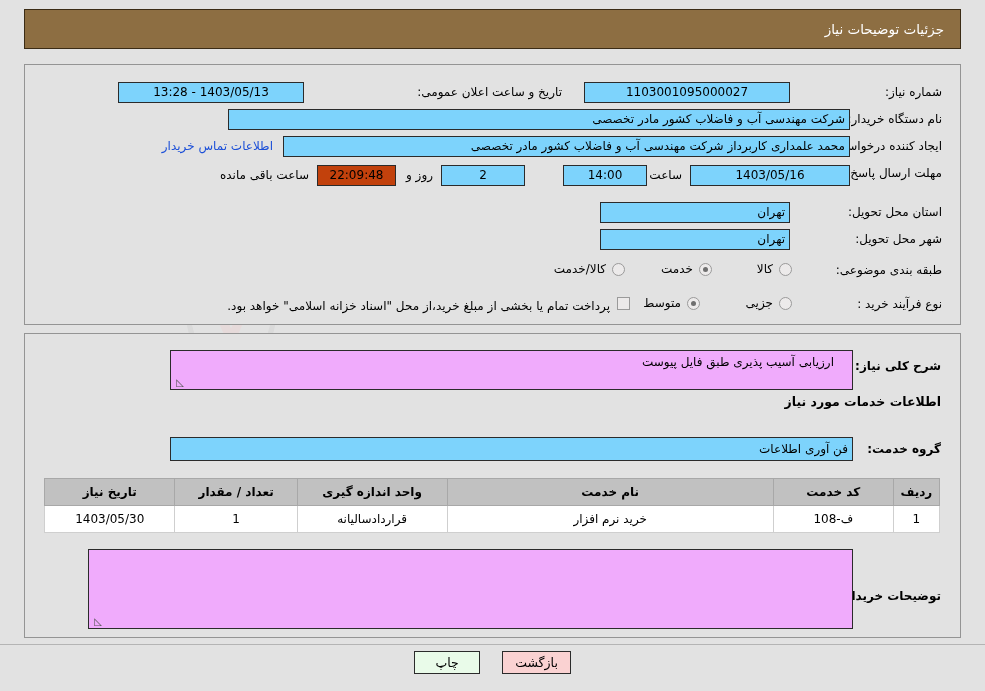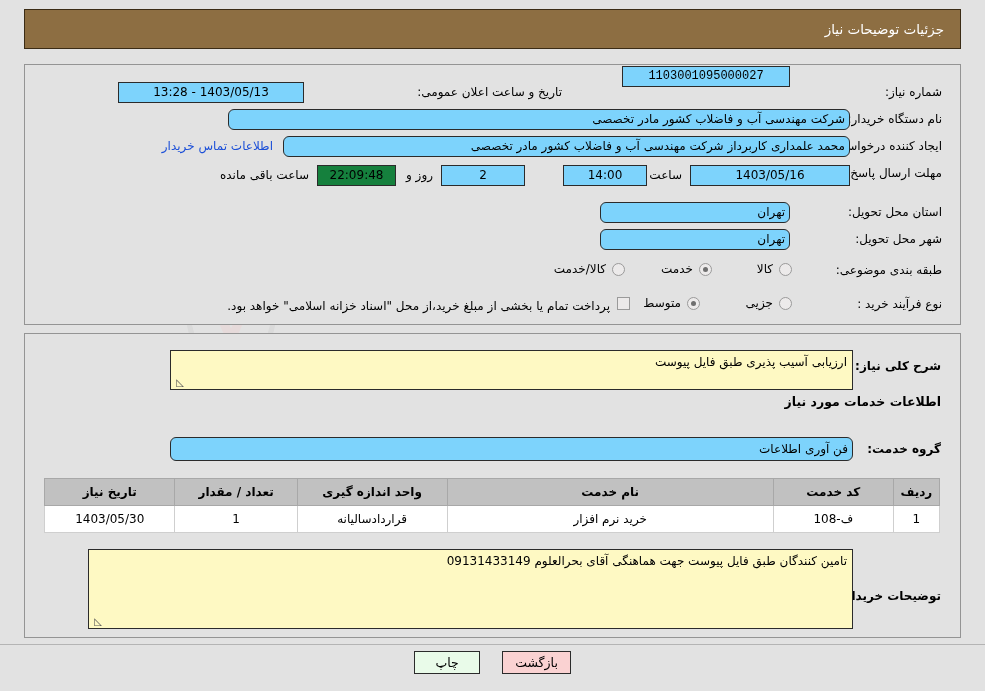--- a/index.html
+++ b/index.html
@@ -100,22 +100,22 @@
     height: 21px;
     line-height: 19px;
     font-size: 12px;
     padding: 0 4px;
     color: #000;
     text-align: center;
     white-space: nowrap;
     overflow: hidden;
     z-index: 2;
   }
-  .fld.right { text-align: right; border-radius: 6px; }
-  .fld.cream { background: #15803d; }
+  .fld.right { text-align: right; }
+  .fld.cream { background: #c2410c; }
 
   .link {
     position: absolute;
     color: #1b4fd8;
     font-size: 12px;
     text-decoration: none;
     cursor: pointer;
     white-space: nowrap;
     z-index: 2;
   }
@@ -160,25 +160,25 @@
     box-sizing: border-box;
     border: 1px solid #9a9a9a;
     background: #eceaea;
     z-index: 2;
   }
 
   
   .ta {
     position: absolute;
     box-sizing: border-box;
-    background: #fef9c3;
+    background: #f0abfc;
     border: 1px solid #2b2b2b;
     font-size: 12px;
     color: #000;
-    padding: 3px 5px 0 5px;
+    padding: 3px 18px 0 5px;
     text-align: right;
     overflow: hidden;
     z-index: 2;
     line-height: 16px;
   }
   .ta .grip {
     position: absolute;
     left: 3px;
     bottom: 1px;
     width: 10px;
@@ -271,21 +271,21 @@
   <svg class="wm-shield" viewBox="0 0 92 108">
     <path d="M46 3 L88 18 L88 56 C88 82 68 98 46 105 C24 98 4 82 4 56 L4 18 Z" fill="none" stroke="#c8c8c8" stroke-width="5"></path>
     <path d="M30 40 L46 78 L62 40" fill="none" stroke="#f0c9c9" stroke-width="9"></path>
   </svg>
   <div class="wm-text">AriaTender.net</div>
 </div>
 
 <div class="panel panel-top"></div>
 
 <div class="lbl" style="right:43px; top:85px;">شماره نیاز:</div>
-<div class="fld" style="right:195px; top:66px; width:168px;font-family:Liberation Mono, monospace;">1103001095000027</div>
+<div class="fld" style="right:195px; top:82px; width:206px;">1103001095000027</div>
 
 <div class="lbl" style="right:423px; top:85px;">تاریخ و ساعت اعلان عمومی:</div>
 <div class="fld" style="right:681px; top:82px; width:186px;">1403/05/13 - 13:28</div>
 
 <div class="lbl" style="right:43px; top:112px;">نام دستگاه خریدار:</div>
 <div class="fld right" style="right:135px; top:109px; width:622px;">شرکت مهندسی  آب و فاضلاب کشور  مادر تخصصی</div>
 
 <div class="lbl" style="right:43px; top:139px;">ایجاد کننده درخواست:</div>
 <div class="fld right" style="right:135px; top:136px; width:567px;">محمد علمداری کاربرداز شرکت مهندسی  آب و فاضلاب کشور  مادر تخصصی</div>
 <a class="link" style="right:712px; top:139px;">اطلاعات تماس خریدار</a>
@@ -362,21 +362,20 @@
       <td>خرید نرم افزار</td>
       <td>قراردادسالیانه</td>
       <td>1</td>
       <td>1403/05/30</td>
     </tr>
   </tbody>
 </table>
 
 <div class="lbl lbl-b" style="right:44px; top:589px;">توضیحات خریدار:</div>
 <div class="ta" style="right:132px; top:549px; width:765px; height:80px;">
-  <span>تامین کنندگان طبق فایل پیوست جهت هماهنگی آقای بحرالعلوم 09131433149</span>
   <span class="grip">◺</span>
 </div>
 
 <div class="divider"></div>
 <div class="btnbar">
   <button class="btn btn-back">بازگشت</button>
   <button class="btn btn-print">چاپ</button>
 </div>
 
 </body></html>

